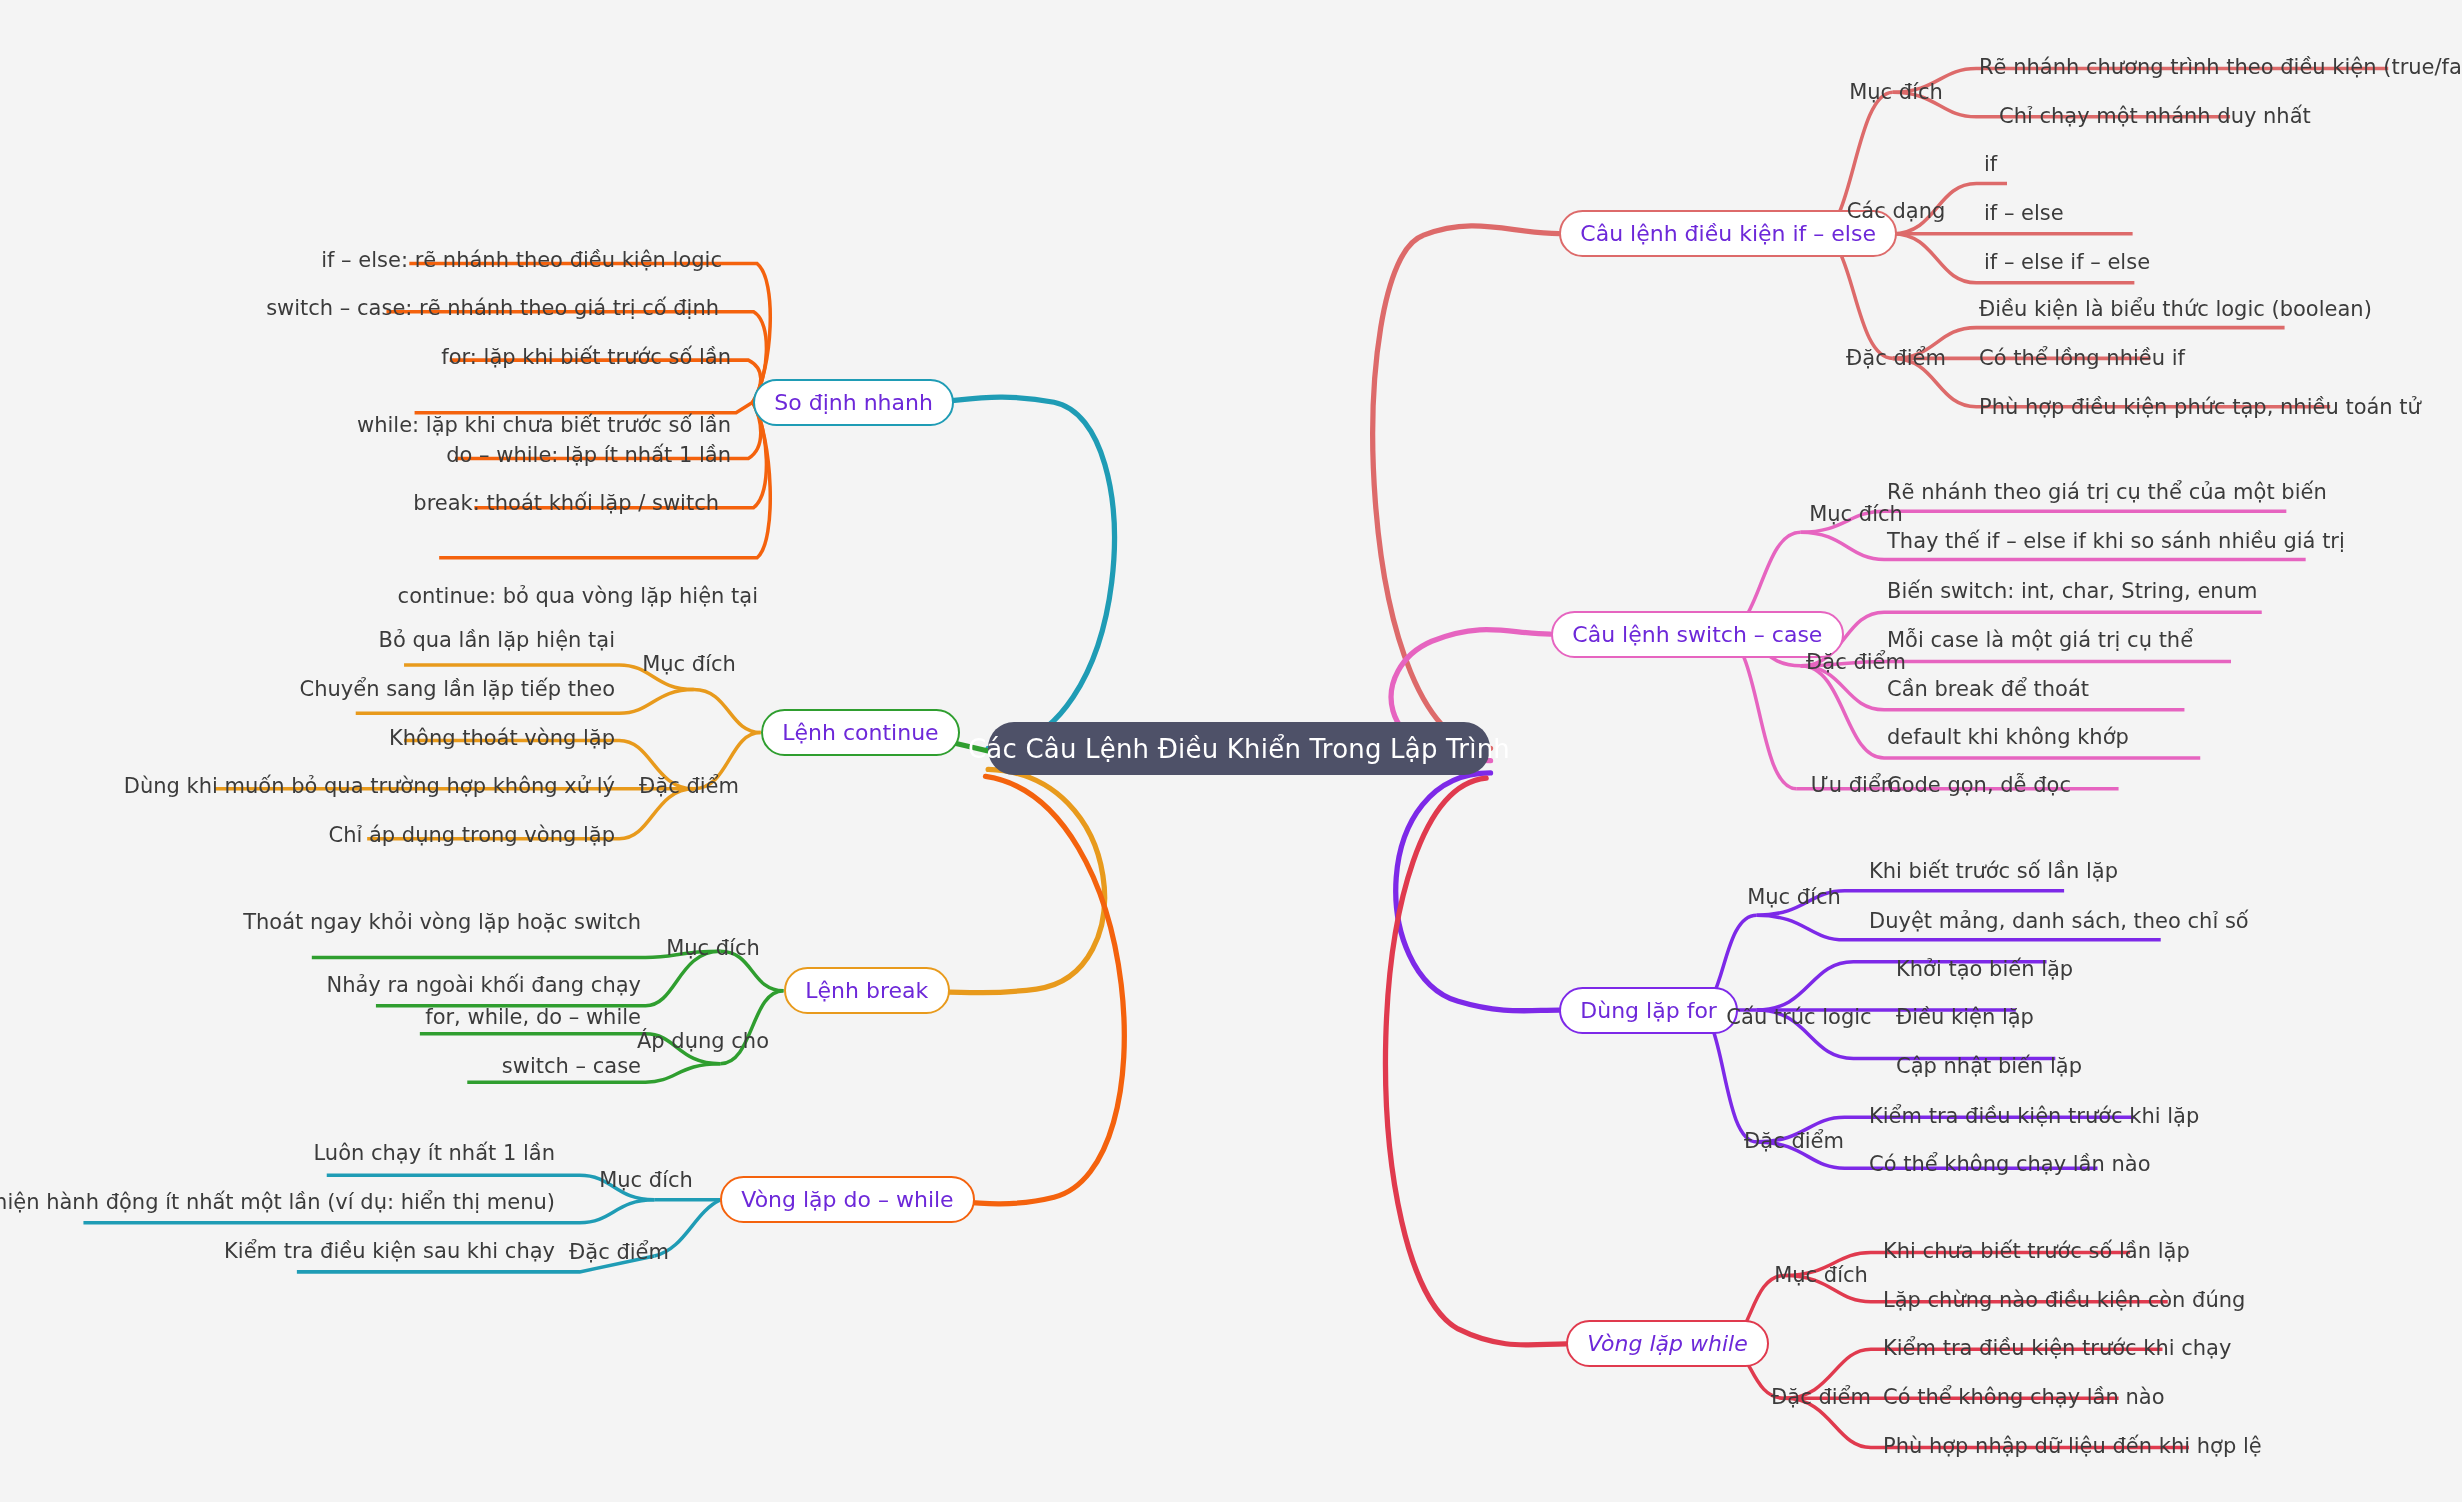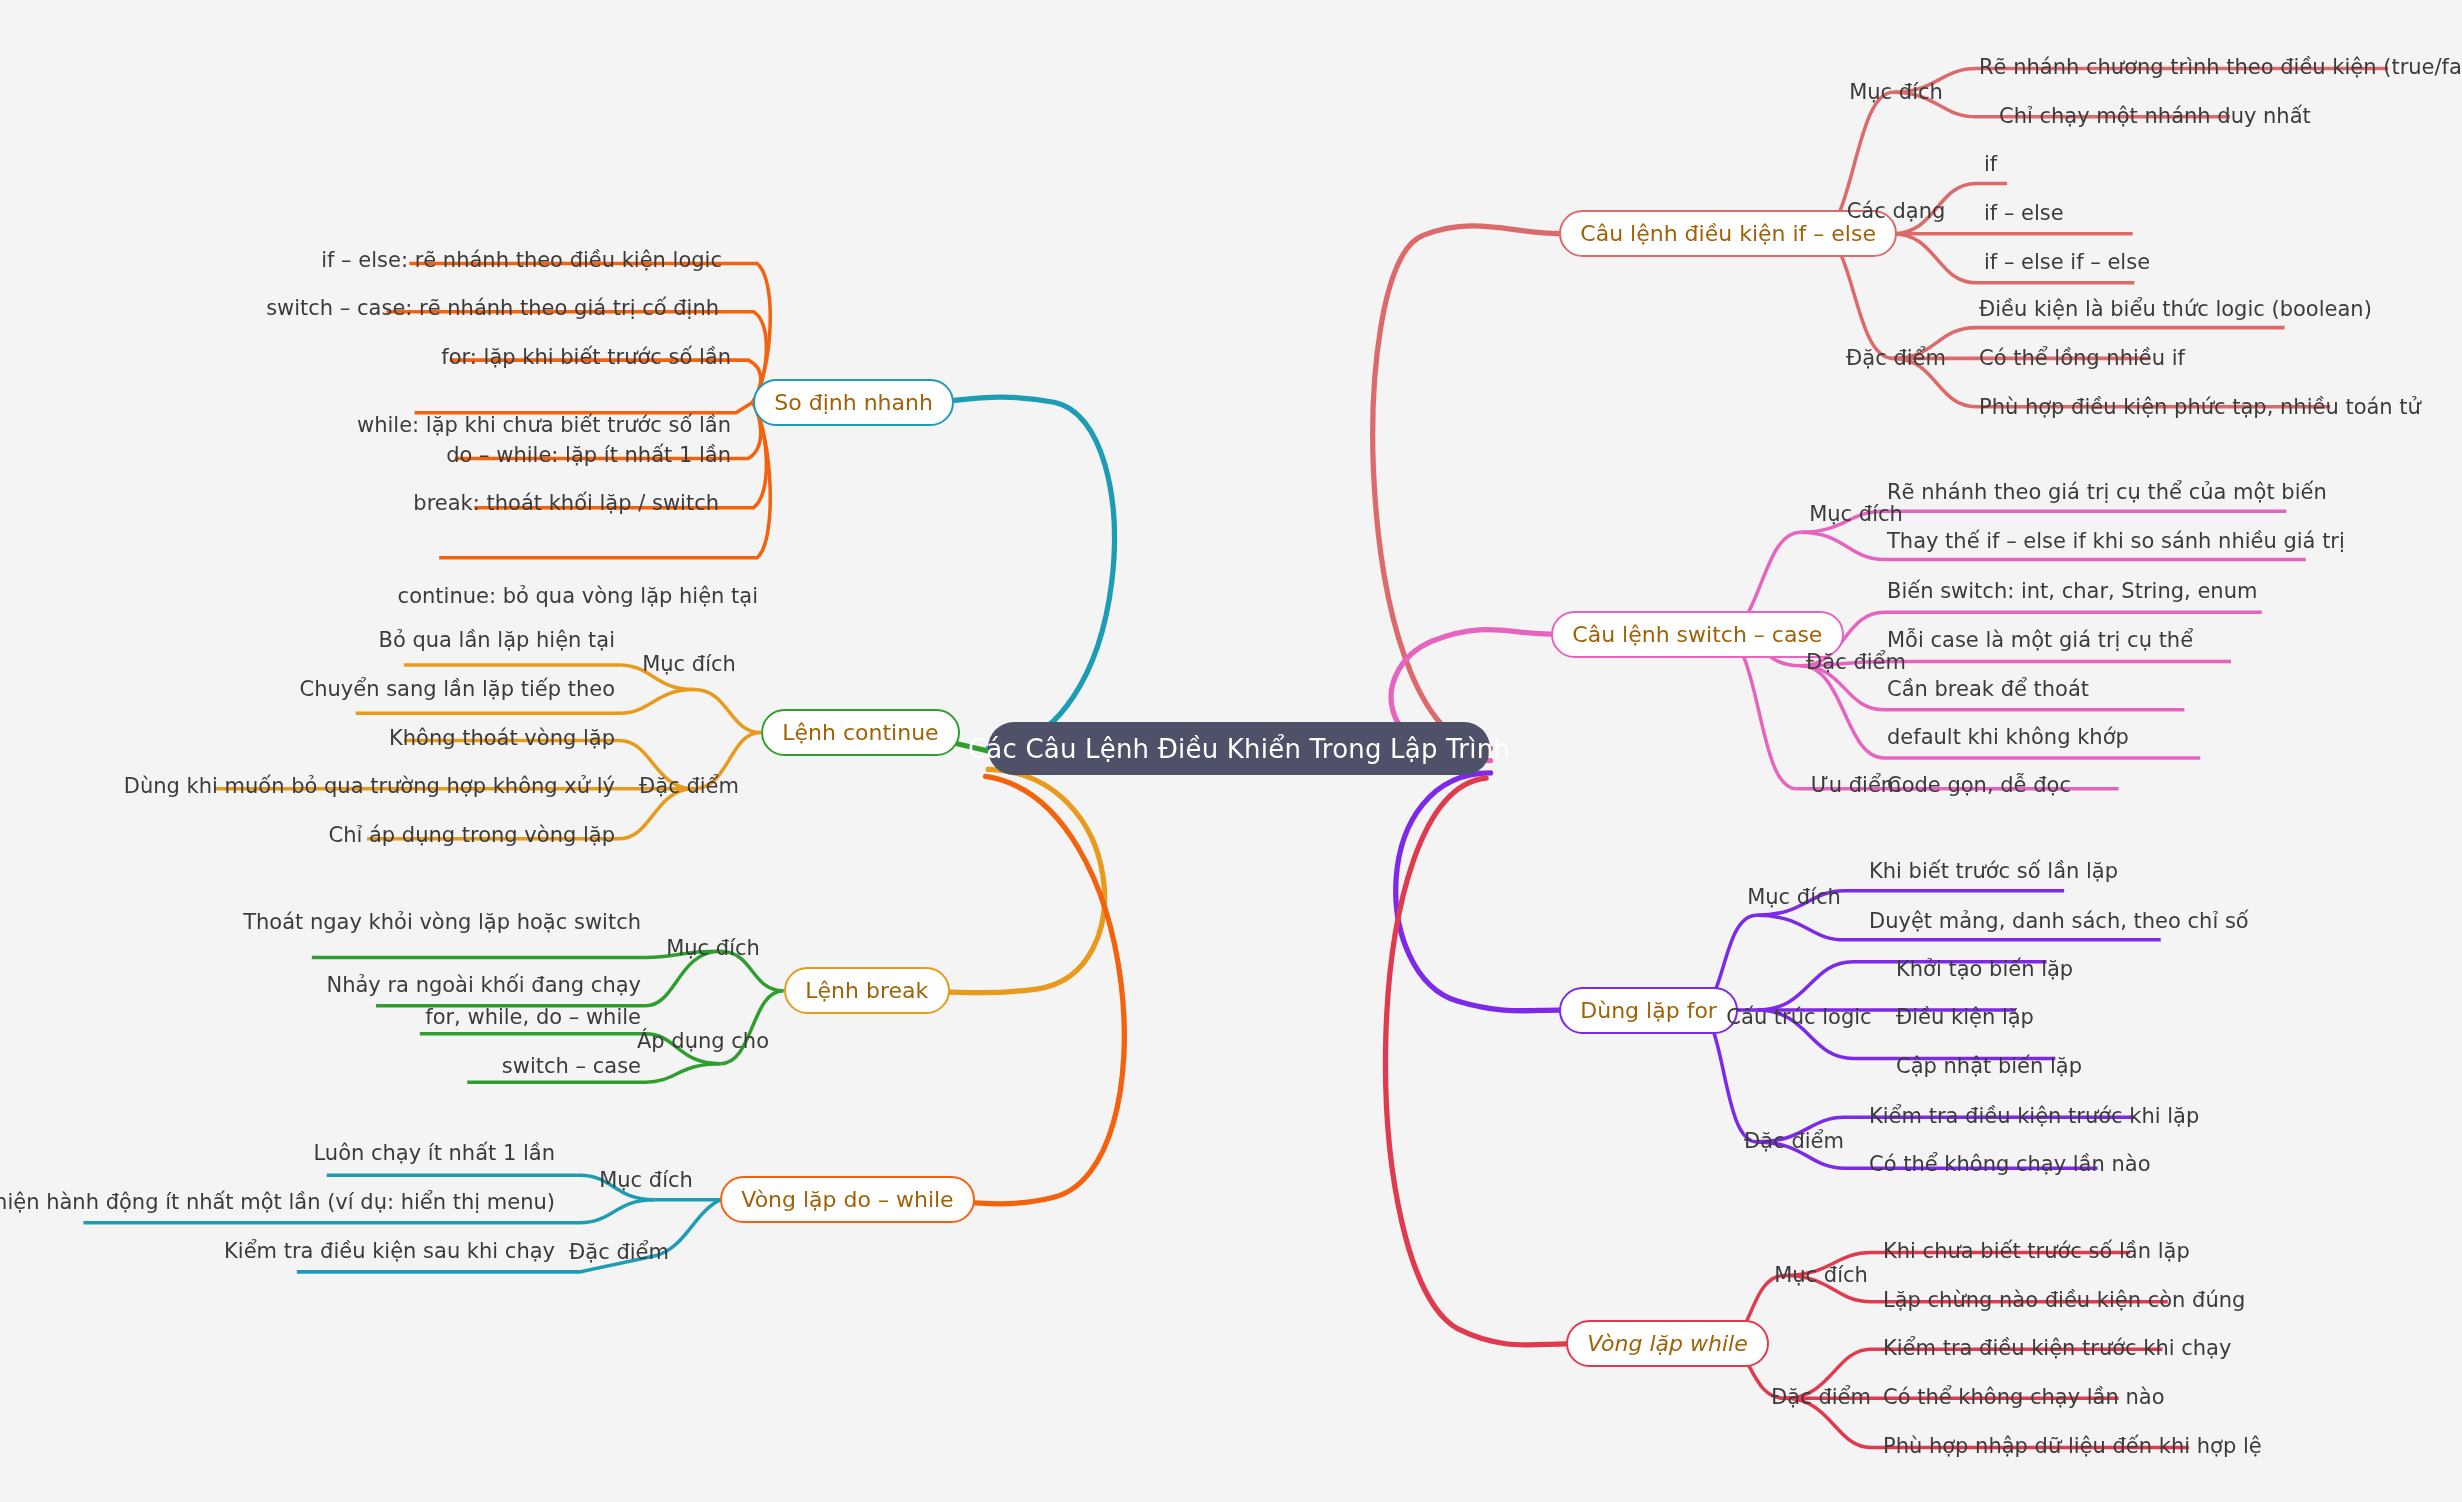--- a/index.html
+++ b/index.html
@@ -13,21 +13,21 @@
   #canvas{position:absolute;left:0;top:0;width:2462px;height:1502px;}
   svg.links{position:absolute;left:0;top:0;width:2462px;height:1502px;pointer-events:none;}
 
   .node{
     position:absolute;
     background:#ffffff;
     border:2.6px solid #999;
     border-radius:30px;
     box-sizing:border-box;
     display:flex;align-items:center;justify-content:center;
-    color:#a16207;
+    color:#6d28d9;
     font-size:22px;
     line-height:1;
     white-space:nowrap;
     padding:0 19.3px;
     height:47px;
   }
   .root{
     position:absolute;
     background:#4e5168;
     border:none;

